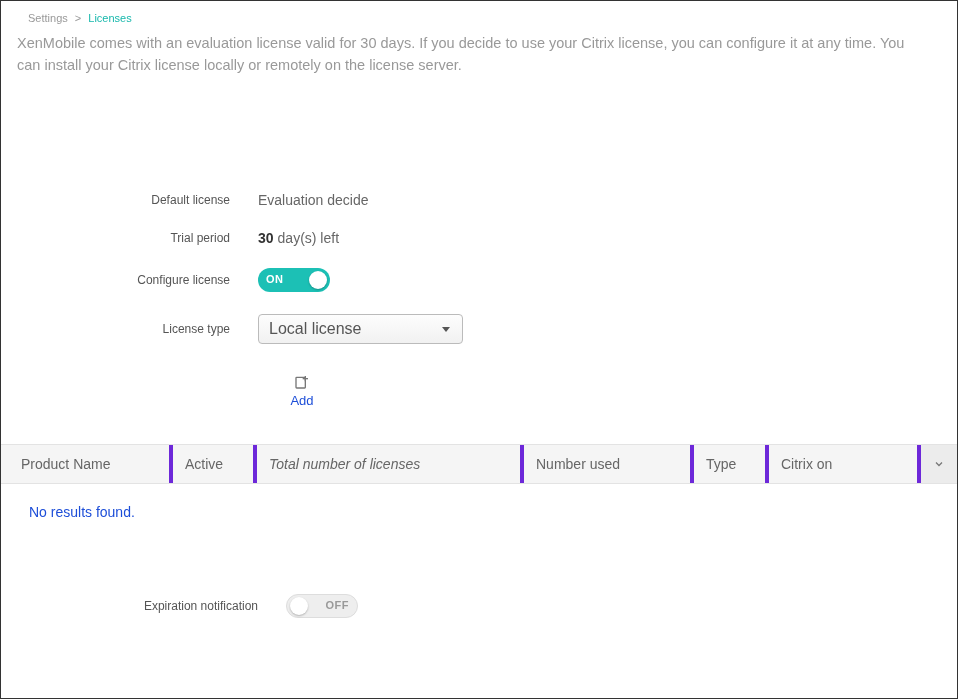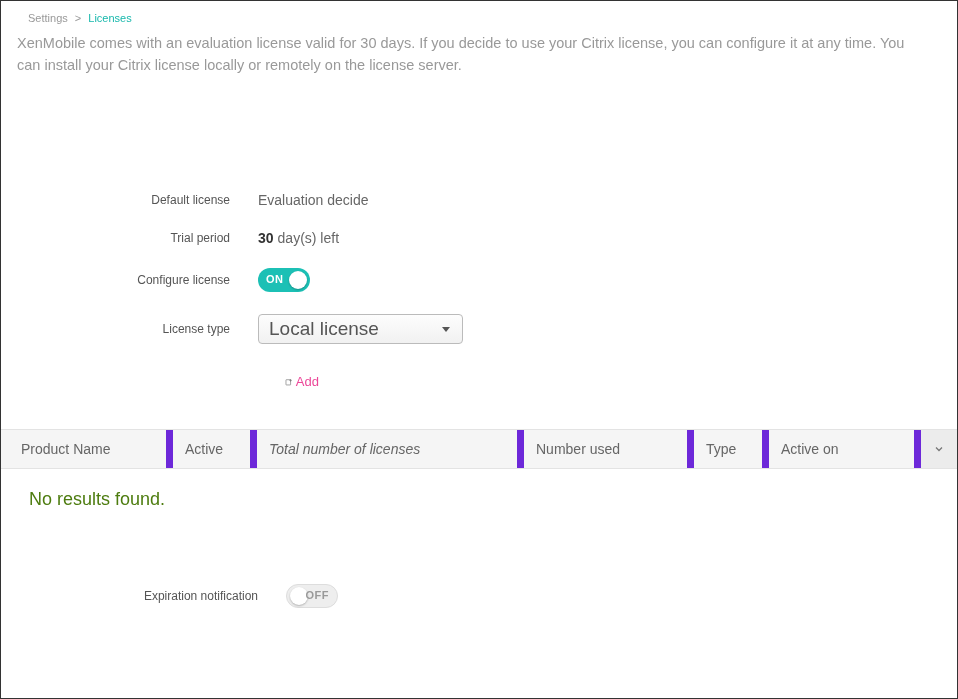--- a/index.html
+++ b/index.html
@@ -54,21 +54,21 @@
   .form-value {
     color: #666;
     font-size: 14px;
     display: flex;
     align-items: center;
   }
   .form-value .strong { color: #333; font-weight: 600; margin-right: 4px; }
   .toggle {
     display: inline-flex;
     align-items: center;
-    width: 52px;
+    width: 72px;
     height: 24px;
     border-radius: 12px;
     position: relative;
     cursor: pointer;
   }
   .toggle.on { background: #1cc0b5; }
   .toggle.off { background: #eee; border: 1px solid #ddd; }
   .toggle .knob {
     width: 18px; height: 18px; border-radius: 50%;
     background: #fff;
@@ -89,40 +89,40 @@
   .select {
     width: 205px;
     height: 30px;
     border: 1px solid #bbb;
     border-radius: 4px;
     background: linear-gradient(#fdfdfd, #f1f1f1);
     display: flex;
     align-items: center;
     padding: 0 10px;
     color: #555;
-    font-size: 19px;
+    font-size: 16px;
     cursor: pointer;
     position: relative;
   }
   .select .caret {
     position: absolute;
     right: 12px;
     top: 12px;
     width: 0; height: 0;
     border-left: 4px solid transparent;
     border-right: 4px solid transparent;
     border-top: 5px solid #555;
   }
   .add-btn {
     margin-left: 257px;
     display: inline-flex;
-    flex-direction: row;
+    flex-direction: column;
     align-items: center;
     gap: 3px;
-    color: #ec4899;
+    color: #1d4ed8;
     font-size: 13px;
     cursor: pointer;
     margin-top: 8px;
     width: 34px;
   }
   .add-btn svg { width: 16px; height: 16px; }
   .table-wrap {
     margin-top: 36px;
     width: 100%;
   }
@@ -133,32 +133,32 @@
     border-bottom: 1px solid #e3e3e3;
     height: 40px;
     align-items: stretch;
   }
   .th {
     color: #666;
     font-size: 14px;
     display: flex;
     align-items: center;
     padding: 0 12px;
-    border-right: 7px solid #6d28d9;
+    border-right: 4px solid #6d28d9;
   }
   .th:last-child { border-right: none; }
   .th.menu {
     justify-content: center;
     background: #ececec;
     cursor: pointer;
   }
   .tbody-empty {
     padding: 20px 0 0 28px;
-    color: #4d7c0f;
-    font-size: 18px;
+    color: #1d4ed8;
+    font-size: 14px;
   }
   .chev-down {
     width: 12px; height: 12px;
   }
 </style>
 </head>
 <body>
 
 <div class="frame">
   <div class="breadcrumb">
@@ -213,21 +213,21 @@
     </div>
   </div>
 
   <div class="table-wrap">
     <div class="thead">
       <div class="th" style="flex:0 0 172px; padding-left:20px;">Product Name</div>
       <div class="th" style="flex:0 0 84px;">Active</div>
       <div class="th" style="flex:0 0 267px;font-style:italic;">Total number of licenses</div>
       <div class="th" style="flex:0 0 170px;">Number used</div>
       <div class="th" style="flex:0 0 75px;">Type</div>
-      <div class="th" style="flex:1;">Active on</div>
+      <div class="th" style="flex:1;">Citrix on</div>
       <div class="th menu" style="flex:0 0 28px;">
         <svg class="chev-down" viewBox="0 0 24 24" fill="none" stroke="#777" stroke-width="2.5">
             <polyline points="6 9 12 15 18 9"></polyline>
           </svg>
       </div>
     </div>
     <div class="tbody-empty">No results found.</div>
   </div>
 
   <div class="form-area" style="margin-top:74px;">

